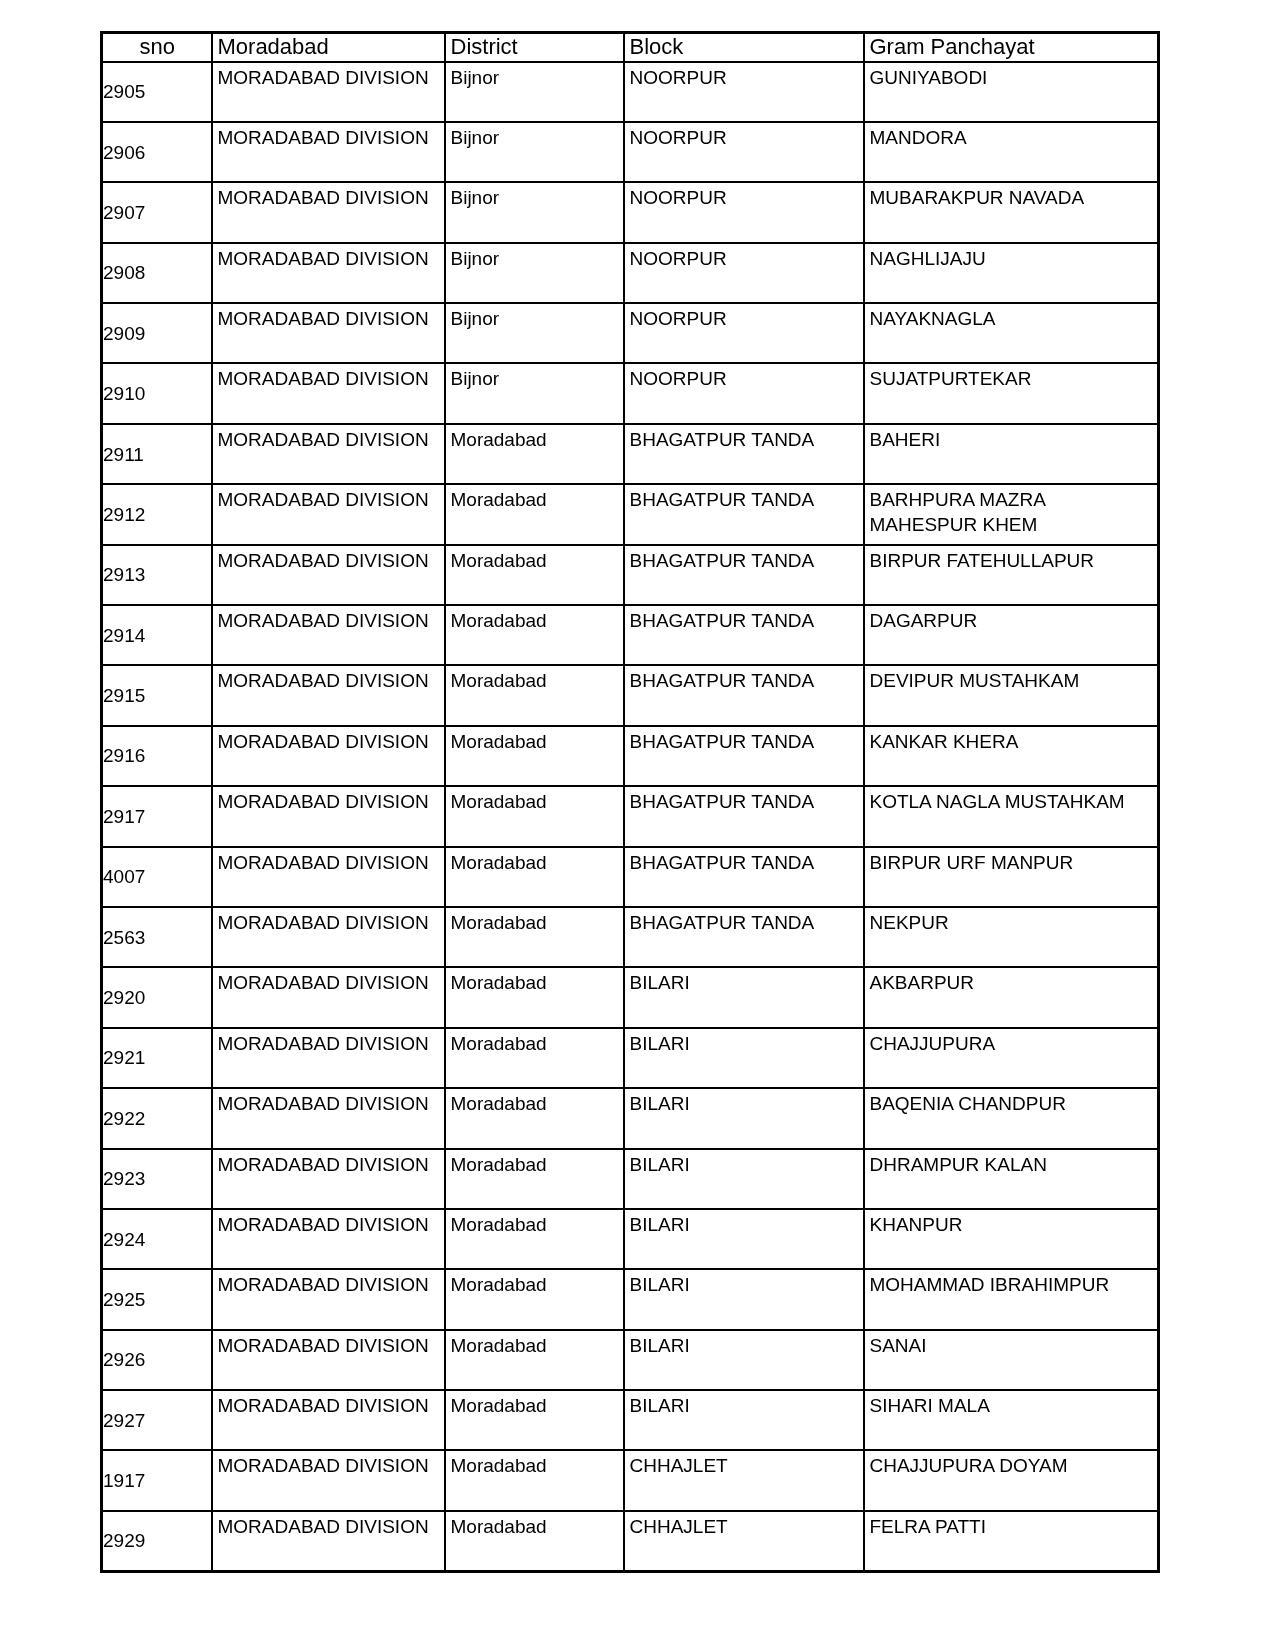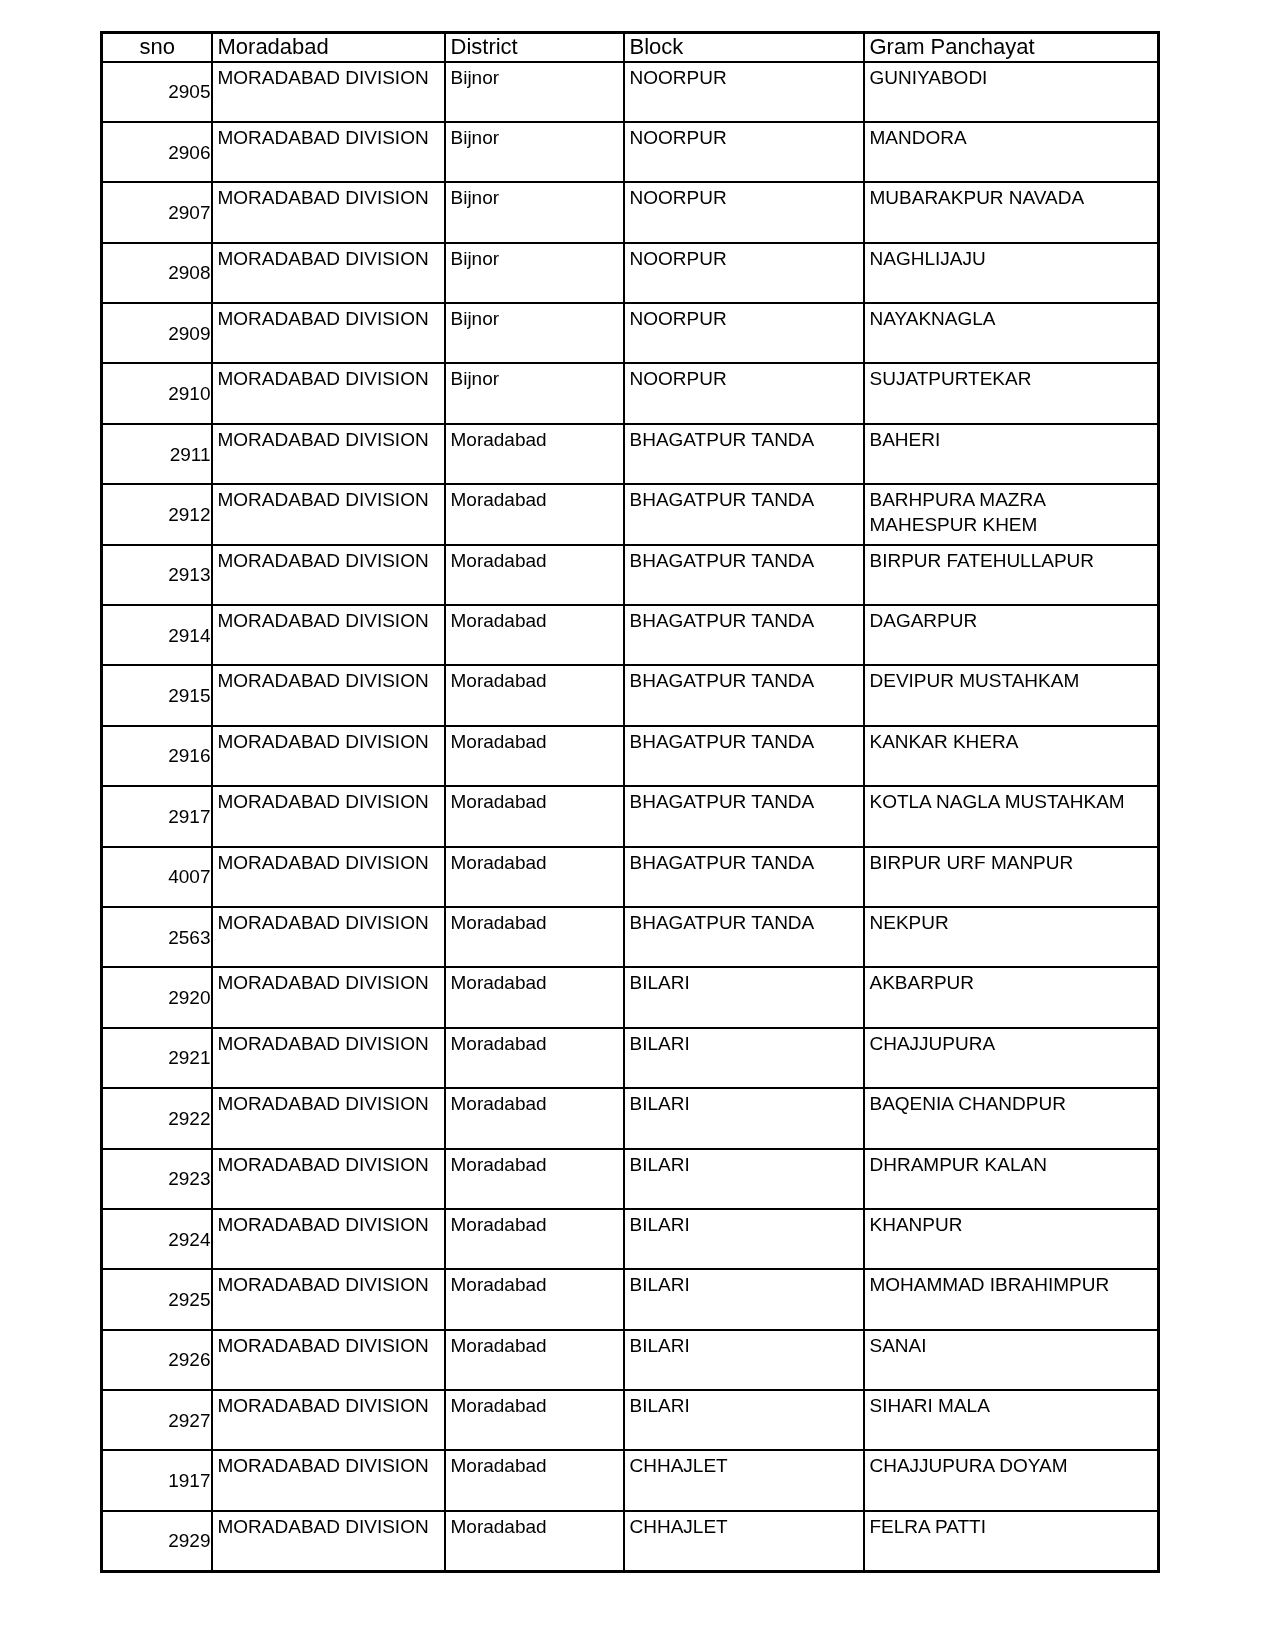--- a/index.html
+++ b/index.html
@@ -49,21 +49,21 @@
     height: 60.4px;
   }
   td {
     font-size: 19px;
     vertical-align: top;
     text-align: left;
     padding: 2px 4px 0 5px;
     line-height: 1.32;
   }
   td.cell-sno {
-    text-align: right;
+    text-align: left;
     vertical-align: middle;
     padding: 0;
   }
 </style>
 </head>
 <body>
 
 <div class="sheet">
   <table class="data-table">
     <colgroup>

